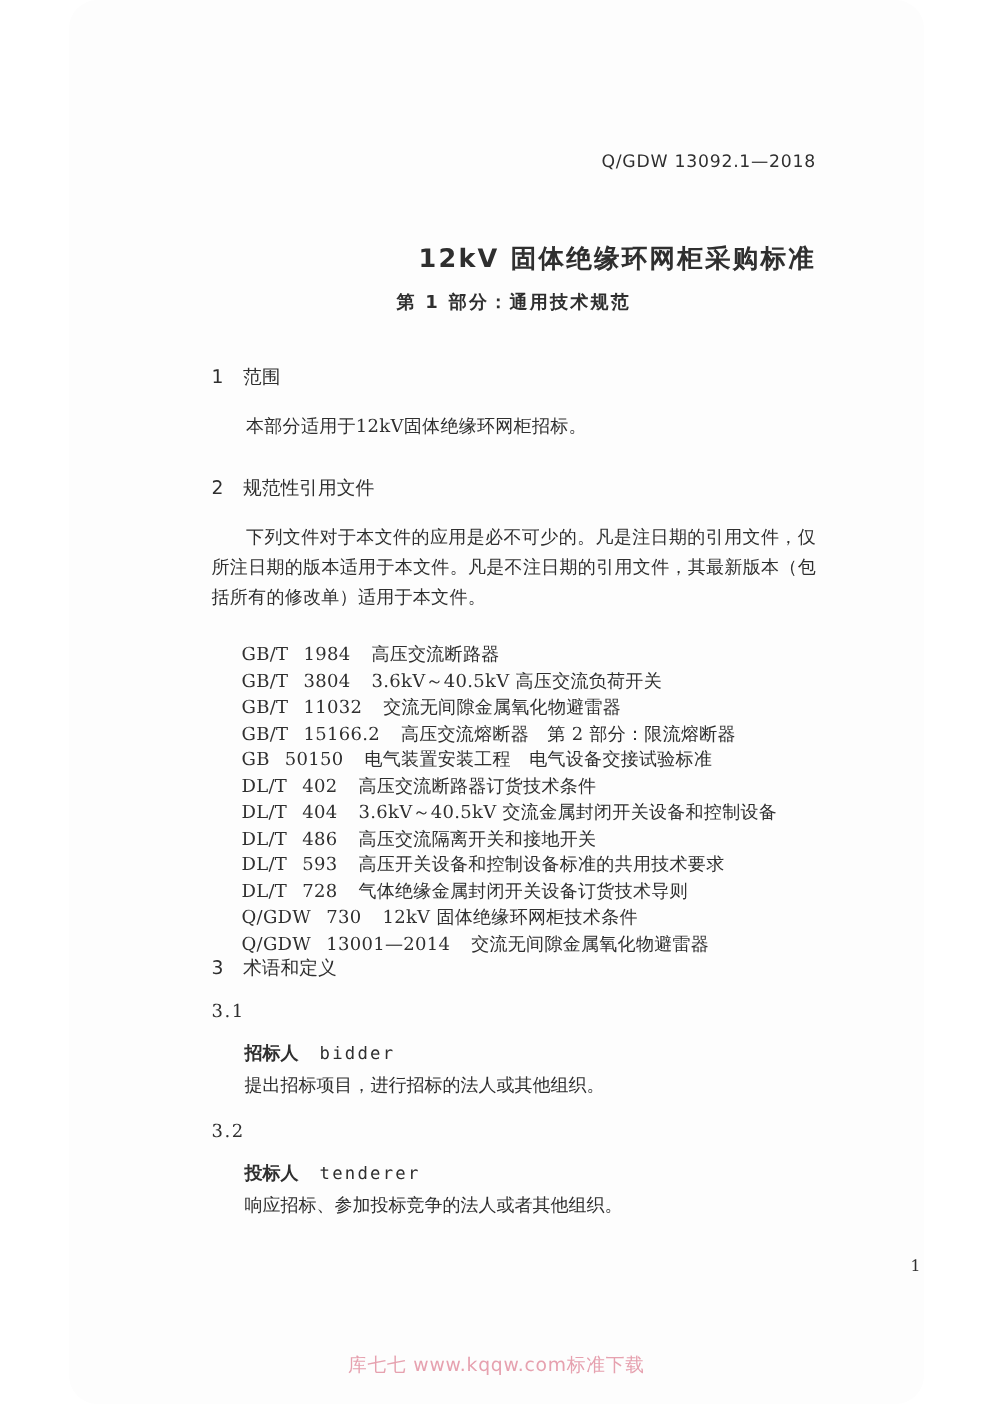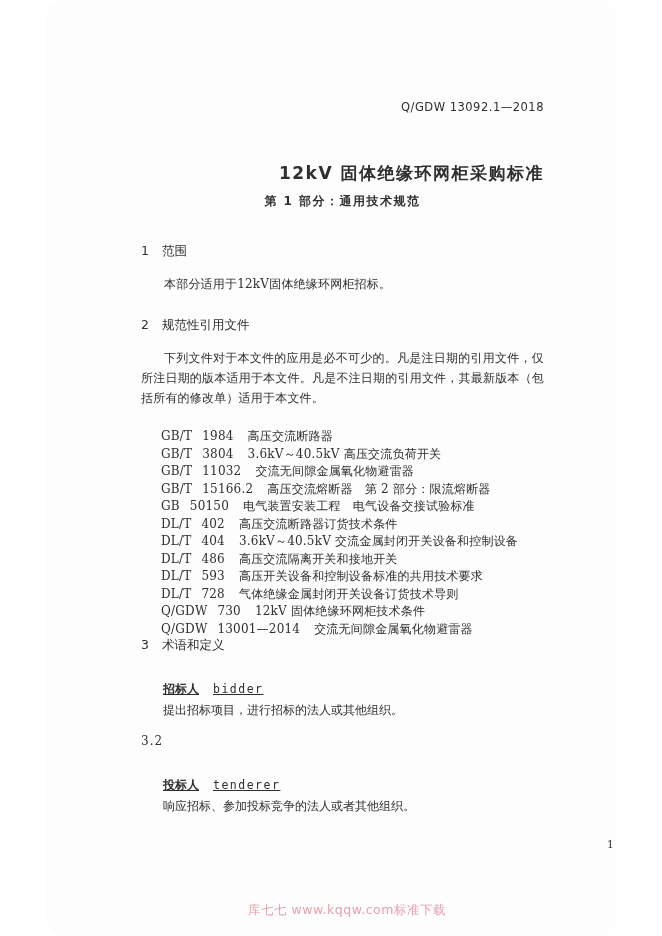--- a/index.html
+++ b/index.html
@@ -84,24 +84,23 @@
 
   .terms-list{margin:0;}
   .term-block{margin:0;}
   .term-number{
     margin-top:15px;
     font-size:12px;
     letter-spacing:1px;
     line-height:14px;
   }
   .term-line{
-    margin-top:29px;
+    margin-top:13px;
     padding-left:22px;
     line-height:14px;
-    text-decoration:underline;
   }
   .term-zh{
     font-family:"DejaVu Sans","Liberation Sans",sans-serif;
     font-weight:bold;
     font-size:12px;
   }
   .term-en{
     font-family:"DejaVu Sans Mono","Liberation Mono",monospace;
     font-size:11.5px;
     margin-left:14px;
@@ -114,21 +113,21 @@
     line-height:18px;
   }
 
   .page-number{
     position:absolute;
     top:838px;left:561px;
     font-size:10.5px;
   }
   .footer-watermark{
     position:absolute;
-    top:902px;left:16px;
+    top:902px;left:0;
     width:100%;
     text-align:center;
     color:var(--pink);
     font-family:"DejaVu Sans","Liberation Sans",sans-serif;
     font-size:12.5px;
     letter-spacing:0.5px;
   }
 </style>
 </head>
 <body>
@@ -203,20 +202,21 @@
     <span class="ref-org">Q/GDW</span><span class="ref-num">13001—2014</span><span class="ref-title">交流无间隙金属氧化物避雷器</span>
   </div>
 </div>
 
     <div class="sec-heading" id="terms-heading">
       <span class="sec-num">3</span><span class="sec-title">术语和定义</span>
     </div>
 
     <div class="terms-list">
   <div class="term-block">
+    <div class="term-number">3.1</div>
     <div class="term-line">
       <span class="term-zh">招标人</span><span class="term-en">bidder</span>
     </div>
     <div class="term-def">提出招标项目，进行招标的法人或其他组织。</div>
   </div>
 
   <div class="term-block">
     <div class="term-number">3.2</div>
     <div class="term-line">
       <span class="term-zh">投标人</span><span class="term-en">tenderer</span>

